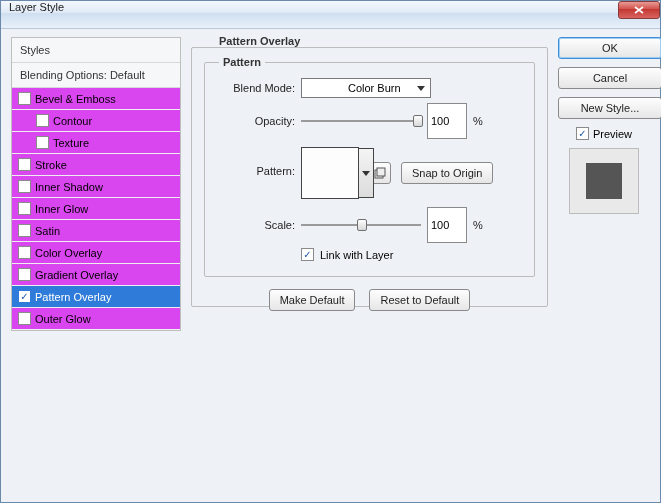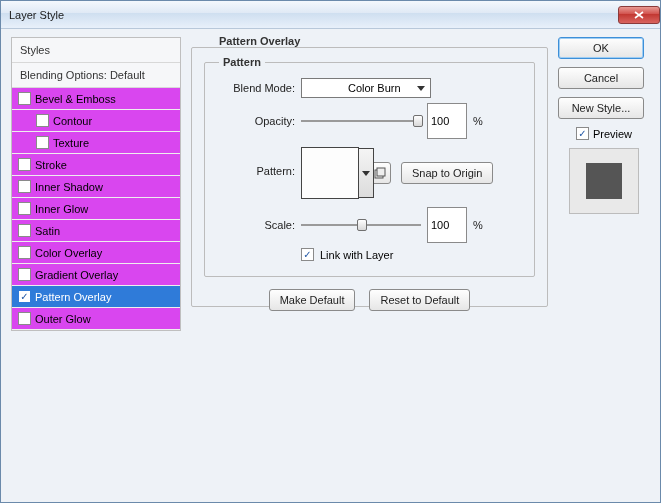--- a/index.html
+++ b/index.html
@@ -1,18 +1,18 @@
 <!DOCTYPE html>
 <html><head>
 <meta charset="utf-8">
 <style>
   * { box-sizing: border-box; font-family: "Segoe UI", Tahoma, sans-serif; font-size: 11px; }
   body { margin: 0; background: #fff; }
   .window { width: 661px; height: 503px; border: 1px solid #6b8aab; background: #eef2f7; display: flex; flex-direction: column; }
-  .titlebar { height: 28px; background: linear-gradient(#f4f8fd,#dfe9f5 45%,#cfdff0 46%,#e8f0fa); display: flex; align-items: center; padding: 0 0 0 8px; border-bottom: 1px solid #b8c8da; }
+  .titlebar { height: 28px; background: linear-gradient(#f4f8fd,#dfe9f5 45%,#cfdff0 46%,#e8f0fa); display: flex; padding: 0 0 0 8px; border-bottom: 1px solid #b8c8da; }
   .titlebar .title { color: #1a1a1a; }
   .titlebar .spacer { flex: 1; }
   .close-btn { width: 42px; height: 18px; border: 1px solid #8a3a3a; border-radius: 3px; background: linear-gradient(#e89a94,#d1504b 45%,#c23832 46%,#d9645f); color: #fff; display: flex; align-items: center; justify-content: center; font-weight: bold; font-size: 10px; cursor: default; }
   .close-btn svg { display:block; }
   .body { flex: 1; display: flex; padding: 8px 10px 10px 10px; gap: 10px; }
   .styles-col { width: 170px; display: flex; flex-direction: column; }
   .styles-box { border: 1px solid #bfbfbf; background: #d946ef; }
   .styles-header { padding: 6px 8px; border-bottom: 1px solid #d8d8d8; background: #f6f7f9; color:#333; }
   .styles-sub { padding: 6px 8px; border-bottom: 1px solid #d8d8d8; background: #f6f7f9; color:#333; }
   .style-item { display: flex; align-items: center; padding: 4px 6px; border-bottom: 1px solid #eee; gap: 4px; cursor: default; }
@@ -35,21 +35,21 @@
   .slider-track { position:absolute; left:0; right:0; top:6px; height:2px; background:#9a9a9a; }
   .slider-thumb { position:absolute; top:1px; width:10px; height:12px; background:linear-gradient(#fefefe,#d8d8d8); border:1px solid #707070; border-radius:2px; }
   .numbox { width: 40px; height: 18px; border: 1px solid #8a8a8a; background: #fff; padding: 17px 3px; display:flex; align-items:center; }
   .pct { color:#222; }
   .pattern-swatch { width: 58px; height: 52px; border: 1px solid #444; background: #fdfdfd; position: relative; }
   .pattern-swatch .dd { position:absolute; right:-16px; top:0; bottom:0; width:15px; border:1px solid #444; border-left:none; background:linear-gradient(#f4f4f4,#dcdcdc); display:flex; align-items:center; justify-content:center;}
   .mini-btn { width: 22px; height: 22px; border: 1px solid #8a8a8a; background: linear-gradient(#fefefe,#e6e6e6); border-radius: 3px; display:flex; align-items:center; justify-content:center; }
   .btn { height: 22px; border: 1px solid #8a8a8a; background: linear-gradient(#fefefe,#e6e6e6); border-radius: 3px; padding: 0 10px; display:inline-flex; align-items:center; justify-content:center; cursor:default; color:#222;}
   .btn-row { display:flex; gap:14px; justify-content:center; margin-top:12px;}
   .right-col { width: 92px; display:flex; flex-direction:column; align-items:stretch; gap:8px; }
-  .right-col .btn { width: 86px; justify-content:center; }
+  .right-col .btn { width: 104px; justify-content:center; }
   .btn.primary { border: 1px solid #3d8fd8; box-shadow: 0 0 0 1px #9ecdf3 inset; }
   .preview-chk { display:flex; align-items:center; gap:4px; justify-content:center; }
   .preview-box { width: 70px; height: 66px; border:1px solid #bcbcbc; background:#e9e9e9; align-self:center; display:flex; align-items:center; justify-content:center; }
   .preview-inner { width:36px; height:36px; background:#555; }
   .tri { width:0;height:0;border-left:4px solid transparent;border-right:4px solid transparent;border-top:5px solid #333; }
 </style>
 </head>
 <body>
 
 <div class="window">

